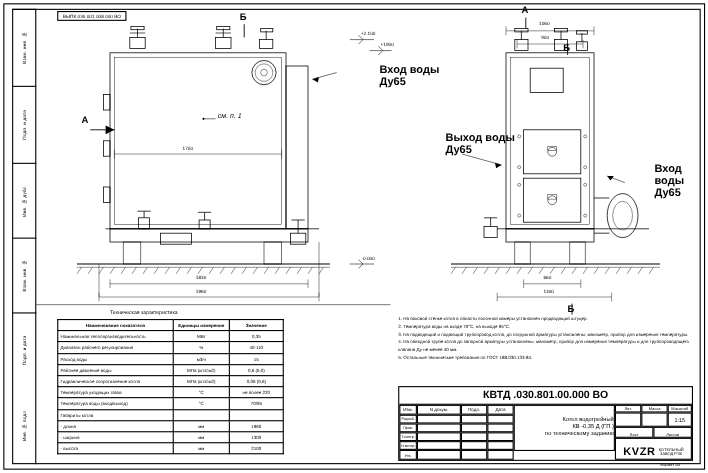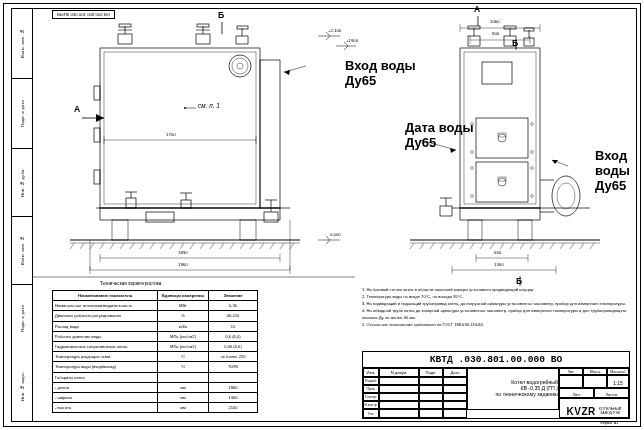--- a/index.html
+++ b/index.html
@@ -8,38 +8,38 @@
   .frame-outer{position:absolute;left:3px;top:3px;width:638px;height:424px;border:1px solid #000;box-sizing:border-box;}
   .frame-inner{position:absolute;left:11px;top:8px;width:626px;height:414px;border:1px solid #000;box-sizing:border-box;}
   .leftcol{position:absolute;left:11px;top:8px;width:22px;height:414px;border-right:1px solid #000;box-sizing:border-box;}
   .leftcell{position:absolute;left:0;width:22px;border-bottom:1px solid #000;box-sizing:border-box;
             writing-mode:vertical-rl;transform:rotate(180deg);font-size:4.2px;text-align:center;
             display:flex;align-items:center;justify-content:center;letter-spacing:.2px;}
   .txt{position:absolute;white-space:nowrap;}
   .t3{font-size:3.6px;}
   .t4{font-size:4.3px;}
   .t6{font-size:6.4px;}
-  .t7{font-size:13px;padding-left:39px;}
+  .t7{font-size:10px;padding-left:39px;}
   .t8{font-size:8.6px;}
   .b{font-weight:bold;}
   .ital{font-style:italic;}
   svg{position:absolute;left:0;top:0;overflow:visible;}
   .notes{position:absolute;left:362px;top:287px;width:268px;font-size:4.1px;line-height:1.5;}
   .notes div{margin-bottom:1px;}
   table{border-collapse:collapse;}
   .spec{position:absolute;left:52px;top:290px;font-size:4.1px;}
   .spec td,.spec th{border:1px solid #000;padding:0 2px;height:9.2px;line-height:9.2px;}
   .spec .c1{width:100px;}
   .spec .c2{width:46px;text-align:center;}
   .spec .c3{width:44px;text-align:center;}
   .spec-title{position:absolute;left:100px;top:281px;font-size:4.6px;}
   .stamp{position:absolute;left:362px;top:351px;width:268px;height:68px;border:1px solid #000;box-sizing:border-box;}
   .stamp .cell{position:absolute;box-sizing:border-box;font-size:4.1px;display:flex;align-items:flex-end;justify-content:center;text-align:center;line-height:1.15;}
   .bdr{border:1px solid #000;}
-  .desig{position:absolute;left:0;top:0;width:266px;height:16px;display:flex;align-items:center;justify-content:center;font-size:9.6px;font-weight:bold;border-bottom:1px solid #000;box-sizing:border-box;font-family:Liberation Mono, monospace;}
+  .desig{position:absolute;left:0;top:0;width:266px;height:16px;display:flex;align-items:center;justify-content:center;font-size:9.6px;font-weight:bold;border-bottom:1px solid #000;box-sizing:border-box;}
   .kvzr{position:absolute;right:4px;bottom:14px;display:flex;align-items:center;}
   .kvzr .logo{font-size:10px;font-weight:bold;letter-spacing:.5px;}
   .kvzr .sub{font-size:3.6px;line-height:1.25;margin-left:3px;}
 </style>
 </head>
 <body>
 
 <div id="sheet">
 
   <div class="frame-outer"></div>
@@ -311,21 +311,21 @@
   <div class="txt t4" style="left:490px;top:19px;">1060</div>
   <div class="txt t4" style="left:492px;top:31px;">900</div>
   <div class="txt t4" style="left:494px;top:250px;">660</div>
   <div class="txt t4" style="left:494px;top:262px;">1300</div>
 
   <div style="position:absolute;left:306px;top:58px;">
     <div class="t7 b">Вход воды</div>
     <div class="t7 b">Ду65</div>
   </div>
   <div style="position:absolute;left:366px;top:120px;">
-    <div class="t7 b">Дата воды</div>
+    <div class="t7 b">Выход воды</div>
     <div class="t7 b">Ду65</div>
   </div>
   <div style="position:absolute;left:556px;top:148px;">
     <div class="t7 b">Вход воды</div>
     <div class="t7 b">Ду65</div>
   </div>
 
   <div class="spec-title">Техническая характеристика</div>
   <table class="spec">
     <tbody>

